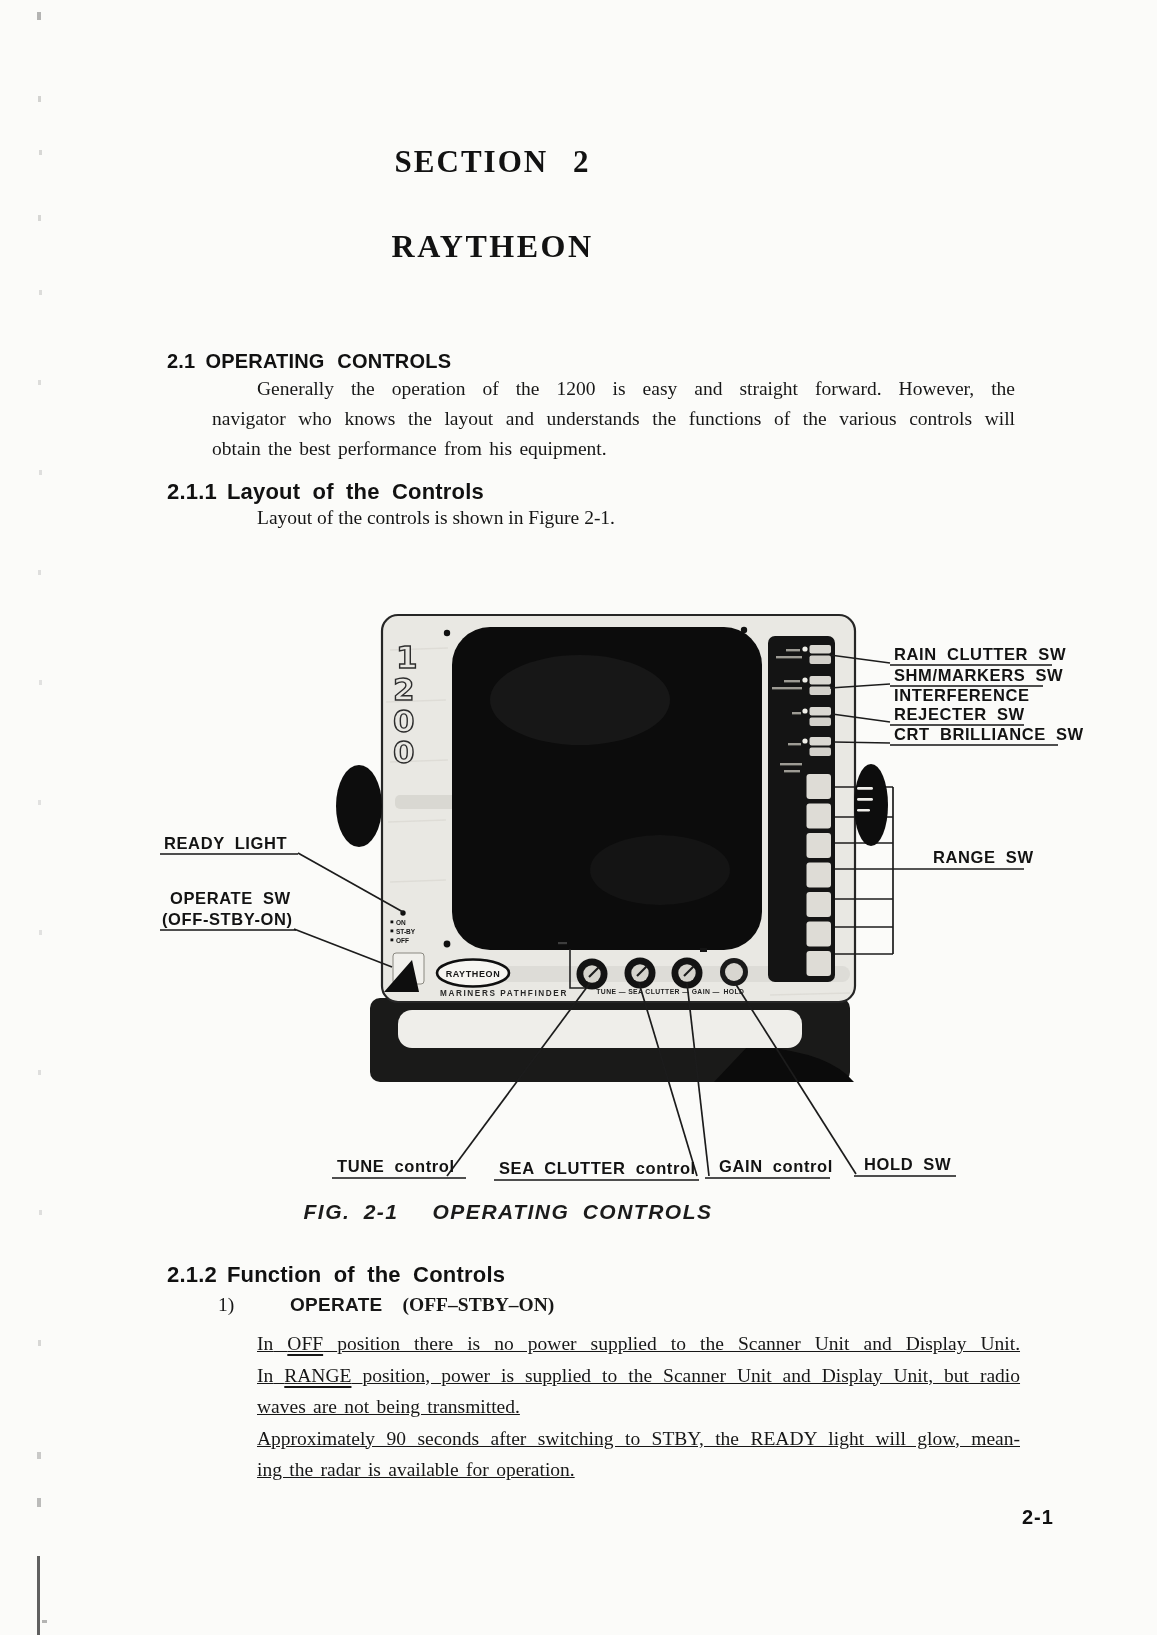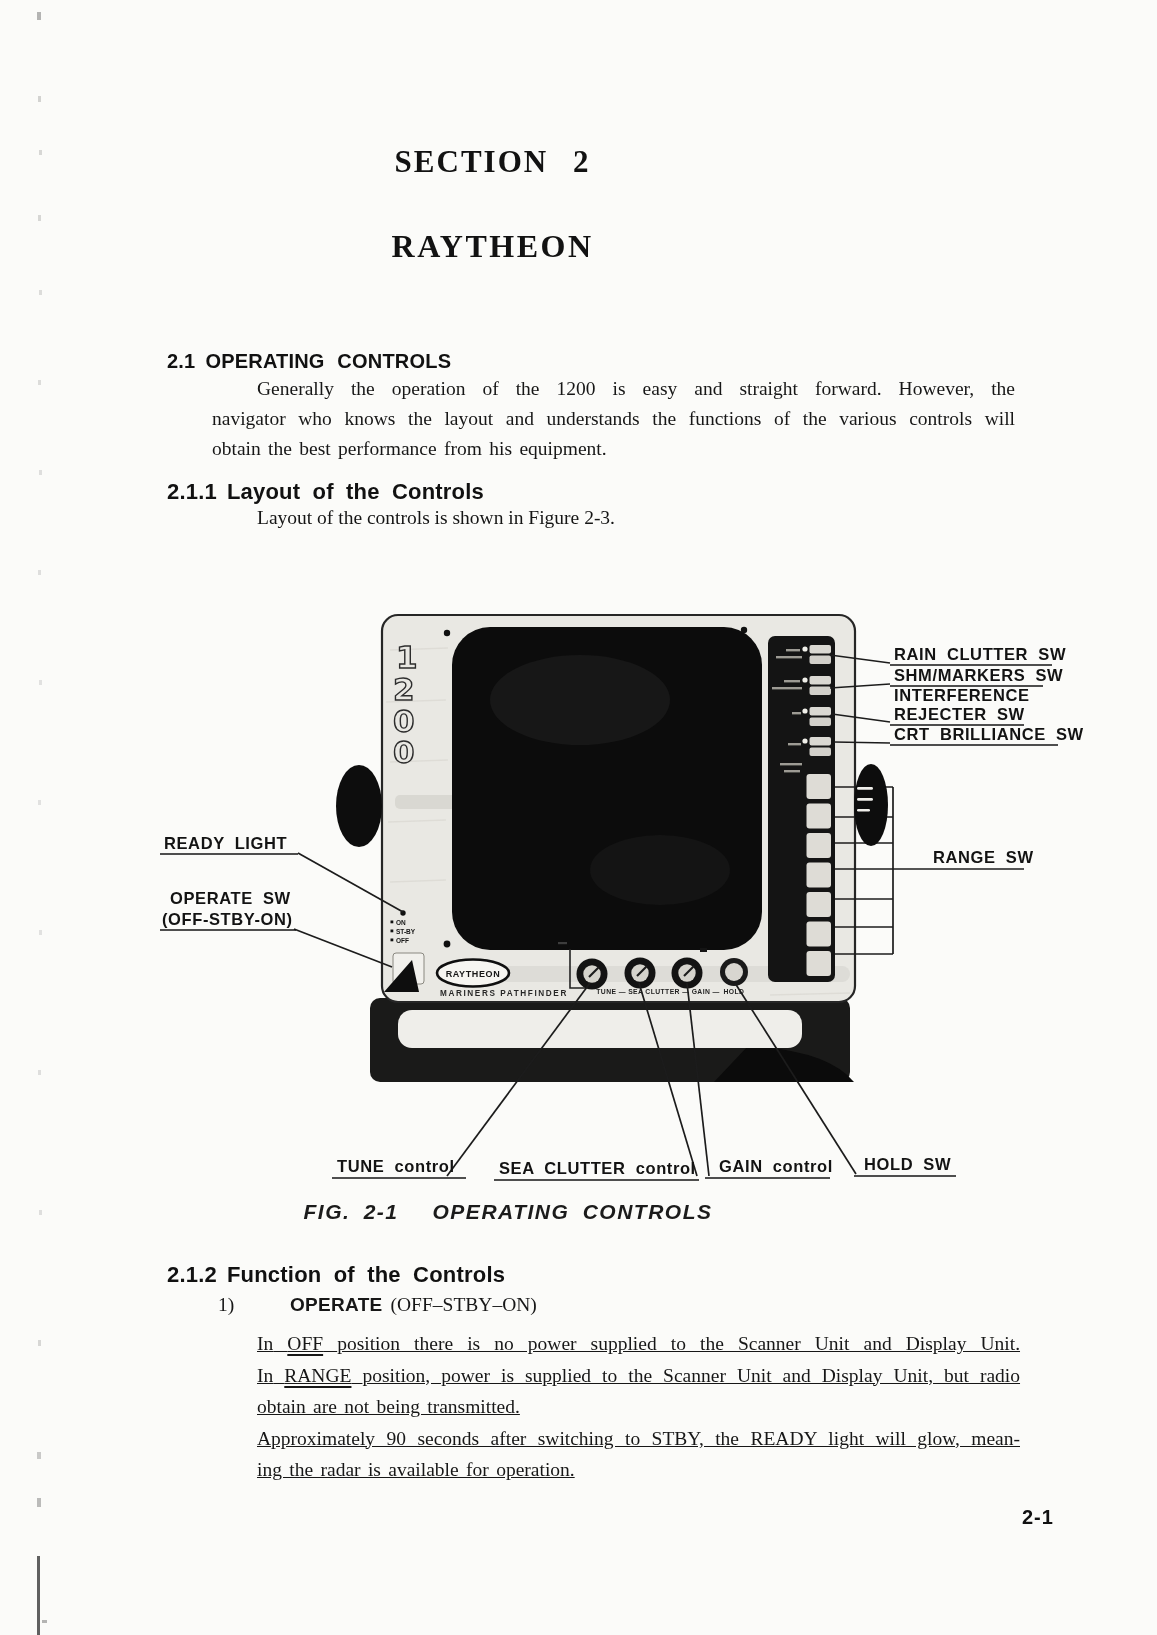--- a/index.html
+++ b/index.html
@@ -29,21 +29,21 @@
   .serif{font-size:19.5px;color:#151515;}
   .para{width:803px;line-height:30px;font-size:19.5px;word-spacing:2.5px;}
   .jline{text-align:justify;text-align-last:justify;}
   .lline{text-align:left;}
   .indent1{padding-left:45px;box-sizing:border-box;}
   .para2{width:763px;line-height:31.5px;text-decoration:underline;}
   .u-word{text-decoration:underline;text-underline-offset:4px;text-decoration-thickness:1.5px;}
   .item-line{font-size:19.5px;}
   .item-num{display:inline-block;width:40px;}
   .item-kw{font-family:"Liberation Sans",sans-serif;font-weight:700;font-size:19px;letter-spacing:.3px;margin-left:32px;}
-  .item-detail{margin-left:8px;}
+  .item-detail{margin-left:20px;font-weight:bold;}
   
   .caption{
     left:0;top:1200px;width:928px;text-align:center;padding-left:88px;box-sizing:border-box;
     font-family:"Liberation Sans",sans-serif;font-style:italic;font-weight:700;
     font-size:21px;letter-spacing:1.5px;word-spacing:6px;color:#1b1b1b;
   }
   .caption .gap{display:inline-block;width:34px;}
   .pagenum{
     left:1022px;top:1506px;font-family:"Liberation Sans",sans-serif;
     font-weight:700;font-size:20px;letter-spacing:1px;color:#111;
@@ -89,21 +89,21 @@
   <div class="abs title title2">RAYTHEON</div>
 
   <div class="abs h-main"><span class="h-num">2.1</span><span>OPERATING CONTROLS</span></div>
   <div class="abs para" style="left:212px;top:374px;">
     <div class="jline indent1">Generally the operation of the 1200 is easy and straight forward. However, the</div>
     <div class="jline">navigator who knows the layout and understands the functions of the various controls will</div>
     <div class="lline">obtain the best performance from his equipment.</div>
   </div>
 
   <div class="abs h-sub" style="left:167px;top:479px;"><span class="h-num">2.1.1</span><span>Layout of the Controls</span></div>
-  <div class="abs serif" style="left:257px;top:507px;">Layout of the controls is shown in Figure 2-3.</div>
+  <div class="abs serif" style="left:257px;top:507px;">Layout of the controls is shown in Figure 2-1.</div>
 
   <svg class="abs" style="left:0;top:575px;" width="1157" height="660" viewBox="0 0 1157 660">
     <g transform="translate(0,-575)">
 
       <g>
         <rect x="370" y="998" width="480" height="84" rx="10" fill="#1a1a19"></rect>
         <path d="M 748 1046 Q 828 1050 854 1082 L 714 1082 Z" fill="#0b0b0b"></path>
         <rect x="398" y="1010" width="404" height="38" rx="14" fill="#efeeea"></rect>
       </g>
 
@@ -311,20 +311,20 @@
     <div class="jline">
       <span>In</span>
       <span class="u-word">OFF</span>
       <span>position there is no power supplied to the Scanner Unit and Display Unit.</span>
     </div>
     <div class="jline">
       <span>In</span>
       <span class="u-word">RANGE</span>
       <span>position, power is supplied to the Scanner Unit and Display Unit, but radio</span>
     </div>
-    <div class="lline">obtain are not being transmitted.</div>
+    <div class="lline">waves are not being transmitted.</div>
     <div class="jline">Approximately 90 seconds after switching to STBY, the READY light will glow, mean-</div>
     <div class="lline">ing the radar is available for operation.</div>
   </div>
 
   <div class="abs pagenum">2-1</div>
 
 </div>
 
 </body></html>

